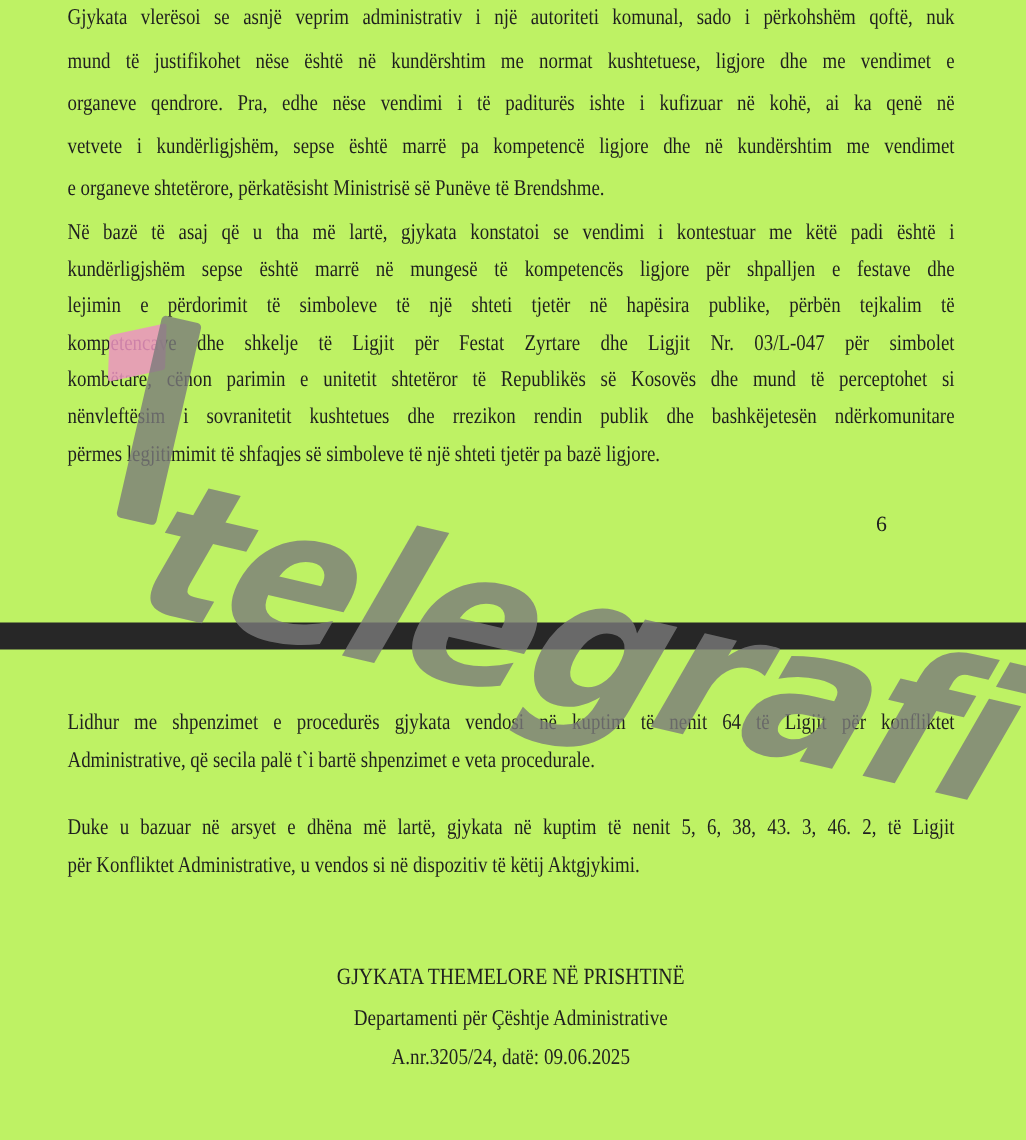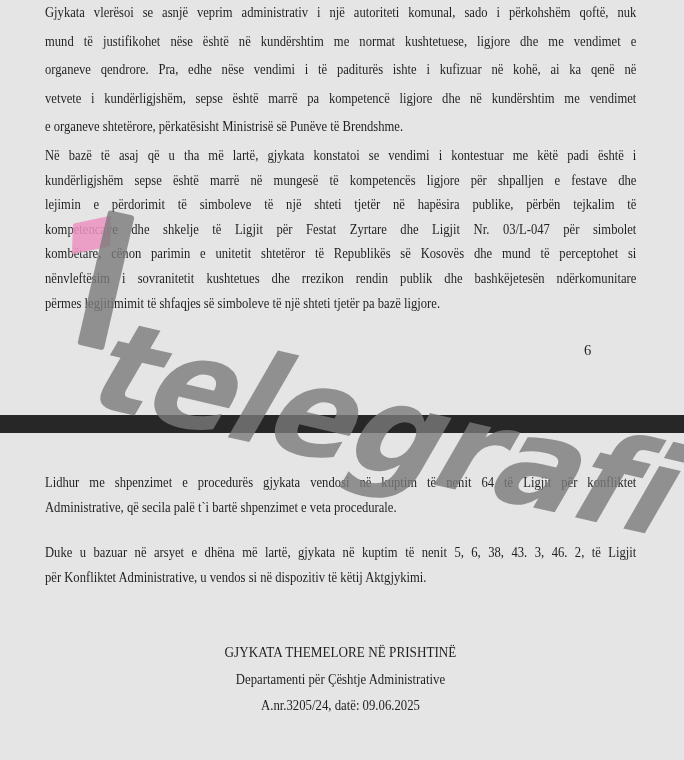--- a/index.html
+++ b/index.html
@@ -1,17 +1,17 @@
 <!DOCTYPE html>
 <html><head>
 <meta charset="utf-8">
 <style>
   html,body { margin:0; padding:0; background:#ffffff; }
   .page {
-    position:relative; width:684px; height:760px; background:#e5e5e5;
+    position:relative; width:684px; height:760px; background:#bef264;
     overflow:hidden; font-family:"Liberation Serif", serif; color:#1f1f1f;
   }
 
   
   .para {
     position:absolute; left:45px; width:704px;
     transform:scaleX(0.84); transform-origin:0 0;
     font-size:15px;
   }
   .p1 { top:-2px;  line-height:28.6px; }

